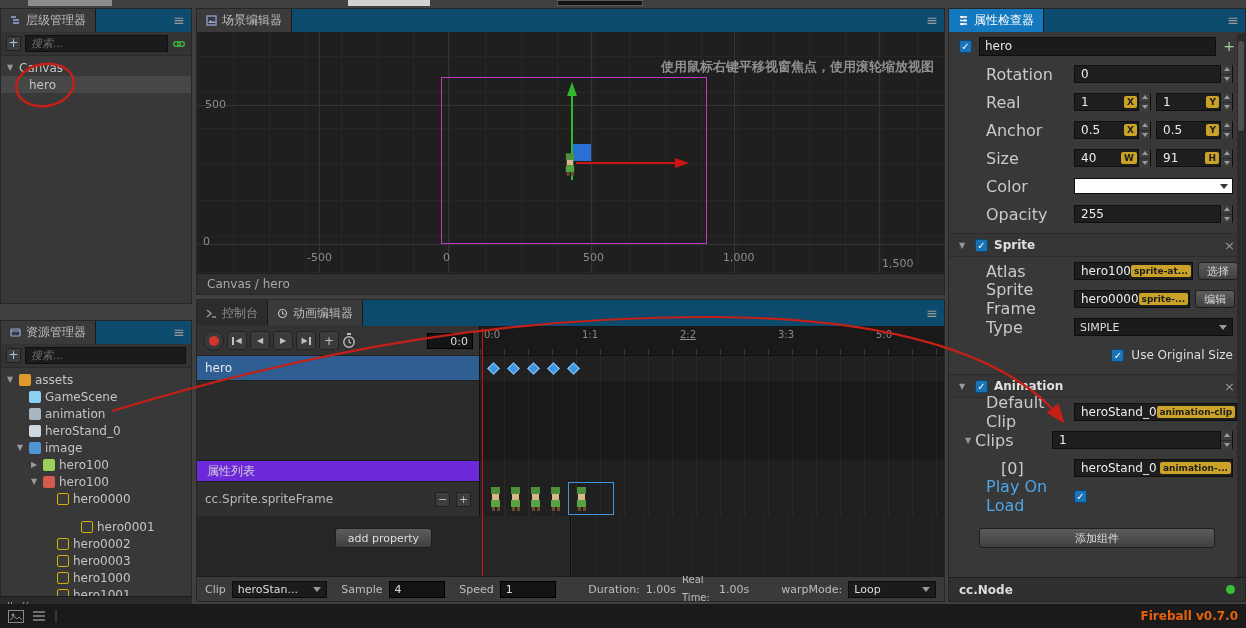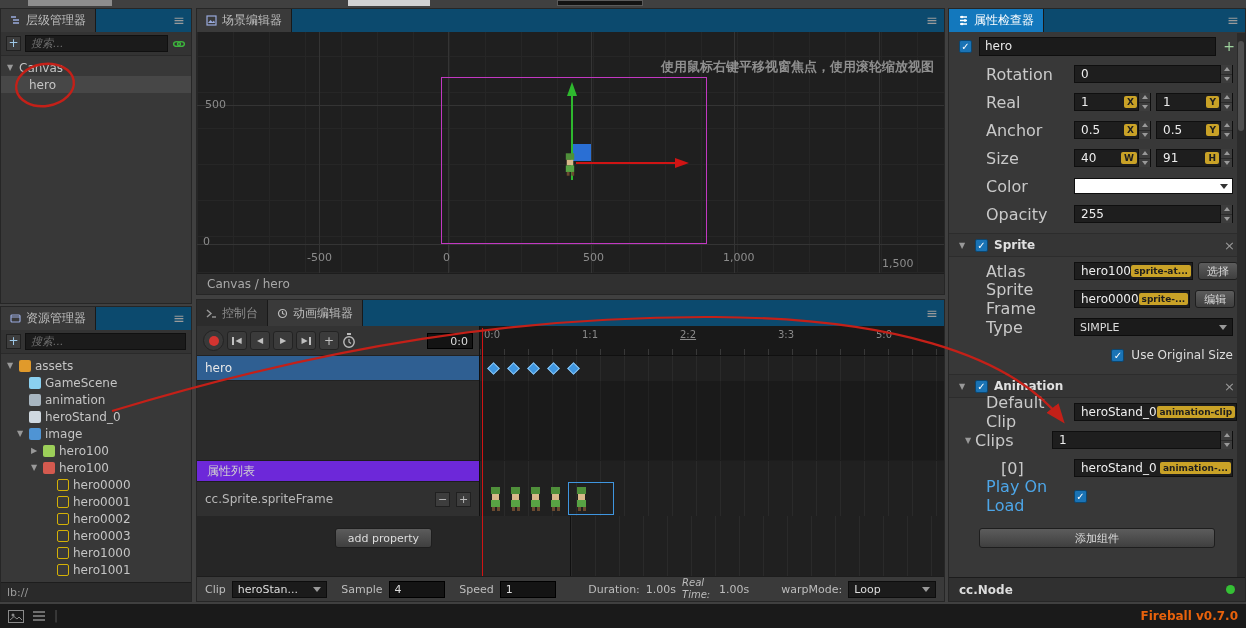--- a/index.html
+++ b/index.html
@@ -135,21 +135,21 @@
       <div class="trow" style="padding-left:4px;">
         <span class="arrow">▼</span>
         <span>Canvas</span>
       </div>
       <div class="trow hl" style="padding-left:28px;">
         <span>hero</span>
       </div>
     </div>
   </div>
 
-  <div class="panel" style="left:0;top:306px;width:192px;height:296px;">
+  <div class="panel" style="left:0;top:320px;width:192px;height:296px;">
     <div class="tabbar">
       <div class="tab">
         <svg class="tabicon" viewBox="0 0 11 11">
             <rect x="1" y="2" width="9" height="7" rx="1" fill="none" stroke="#9ad" stroke-width="1.2"></rect>
             <path d="M1 4h9" stroke="#9ad" stroke-width="1"></path>
           </svg>
         <span>资源管理器</span>
       </div>
       <span class="hamburger">≡</span>
     </div>
@@ -187,21 +187,21 @@
       </div>
       <div class="trow" style="padding-left:28px;">
         <span class="arrow">▼</span>
         <span class="iconbox ic-texture"></span>
         <span>hero100</span>
       </div>
       <div class="trow" style="padding-left:56px;">
         <span class="iconbox ic-frame"></span>
         <span>hero0000</span>
       </div>
-      <div class="trow" style="padding-left:56px;">
+      <div class="trow" style="padding-left:80px;margin-top:11px;">
         <span class="iconbox ic-frame"></span>
         <span>hero0001</span>
       </div>
       <div class="trow" style="padding-left:56px;">
         <span class="iconbox ic-frame"></span>
         <span>hero0002</span>
       </div>
       <div class="trow" style="padding-left:56px;">
         <span class="iconbox ic-frame"></span>
         <span>hero0003</span>
@@ -412,21 +412,21 @@
       <div class="dropdown" style="width:98px;">
         <span>heroStan...</span>
           <span class="caret"></span>
       </div>
       <span style="margin-left:8px;">Sample</span>
       <div class="darkfield" style="width:58px;">4</div>
       <span style="margin-left:8px;">Speed</span>
       <div class="darkfield" style="width:58px;">1</div>
       <span style="margin-left:26px;">Duration:</span>
       <span>1.00s</span>
-      <span style="margin-left:0;width:32px;line-height:12px;font-size:10px;font-style:italic;">Real Time:</span>
+      <span style="margin-left:0;width:32px;line-height:18px;font-size:10px;">Real Time:</span>
       <span>1.00s</span>
       <span style="margin-left:26px;">warpMode:</span>
       <div class="dropdown" style="width:90px;">
         <span>Loop</span>
           <span class="caret"></span>
       </div>
     </div>
 
     <div class="playhead" style="left:285px;top:28px;bottom:25px;"></div>
   </div>

